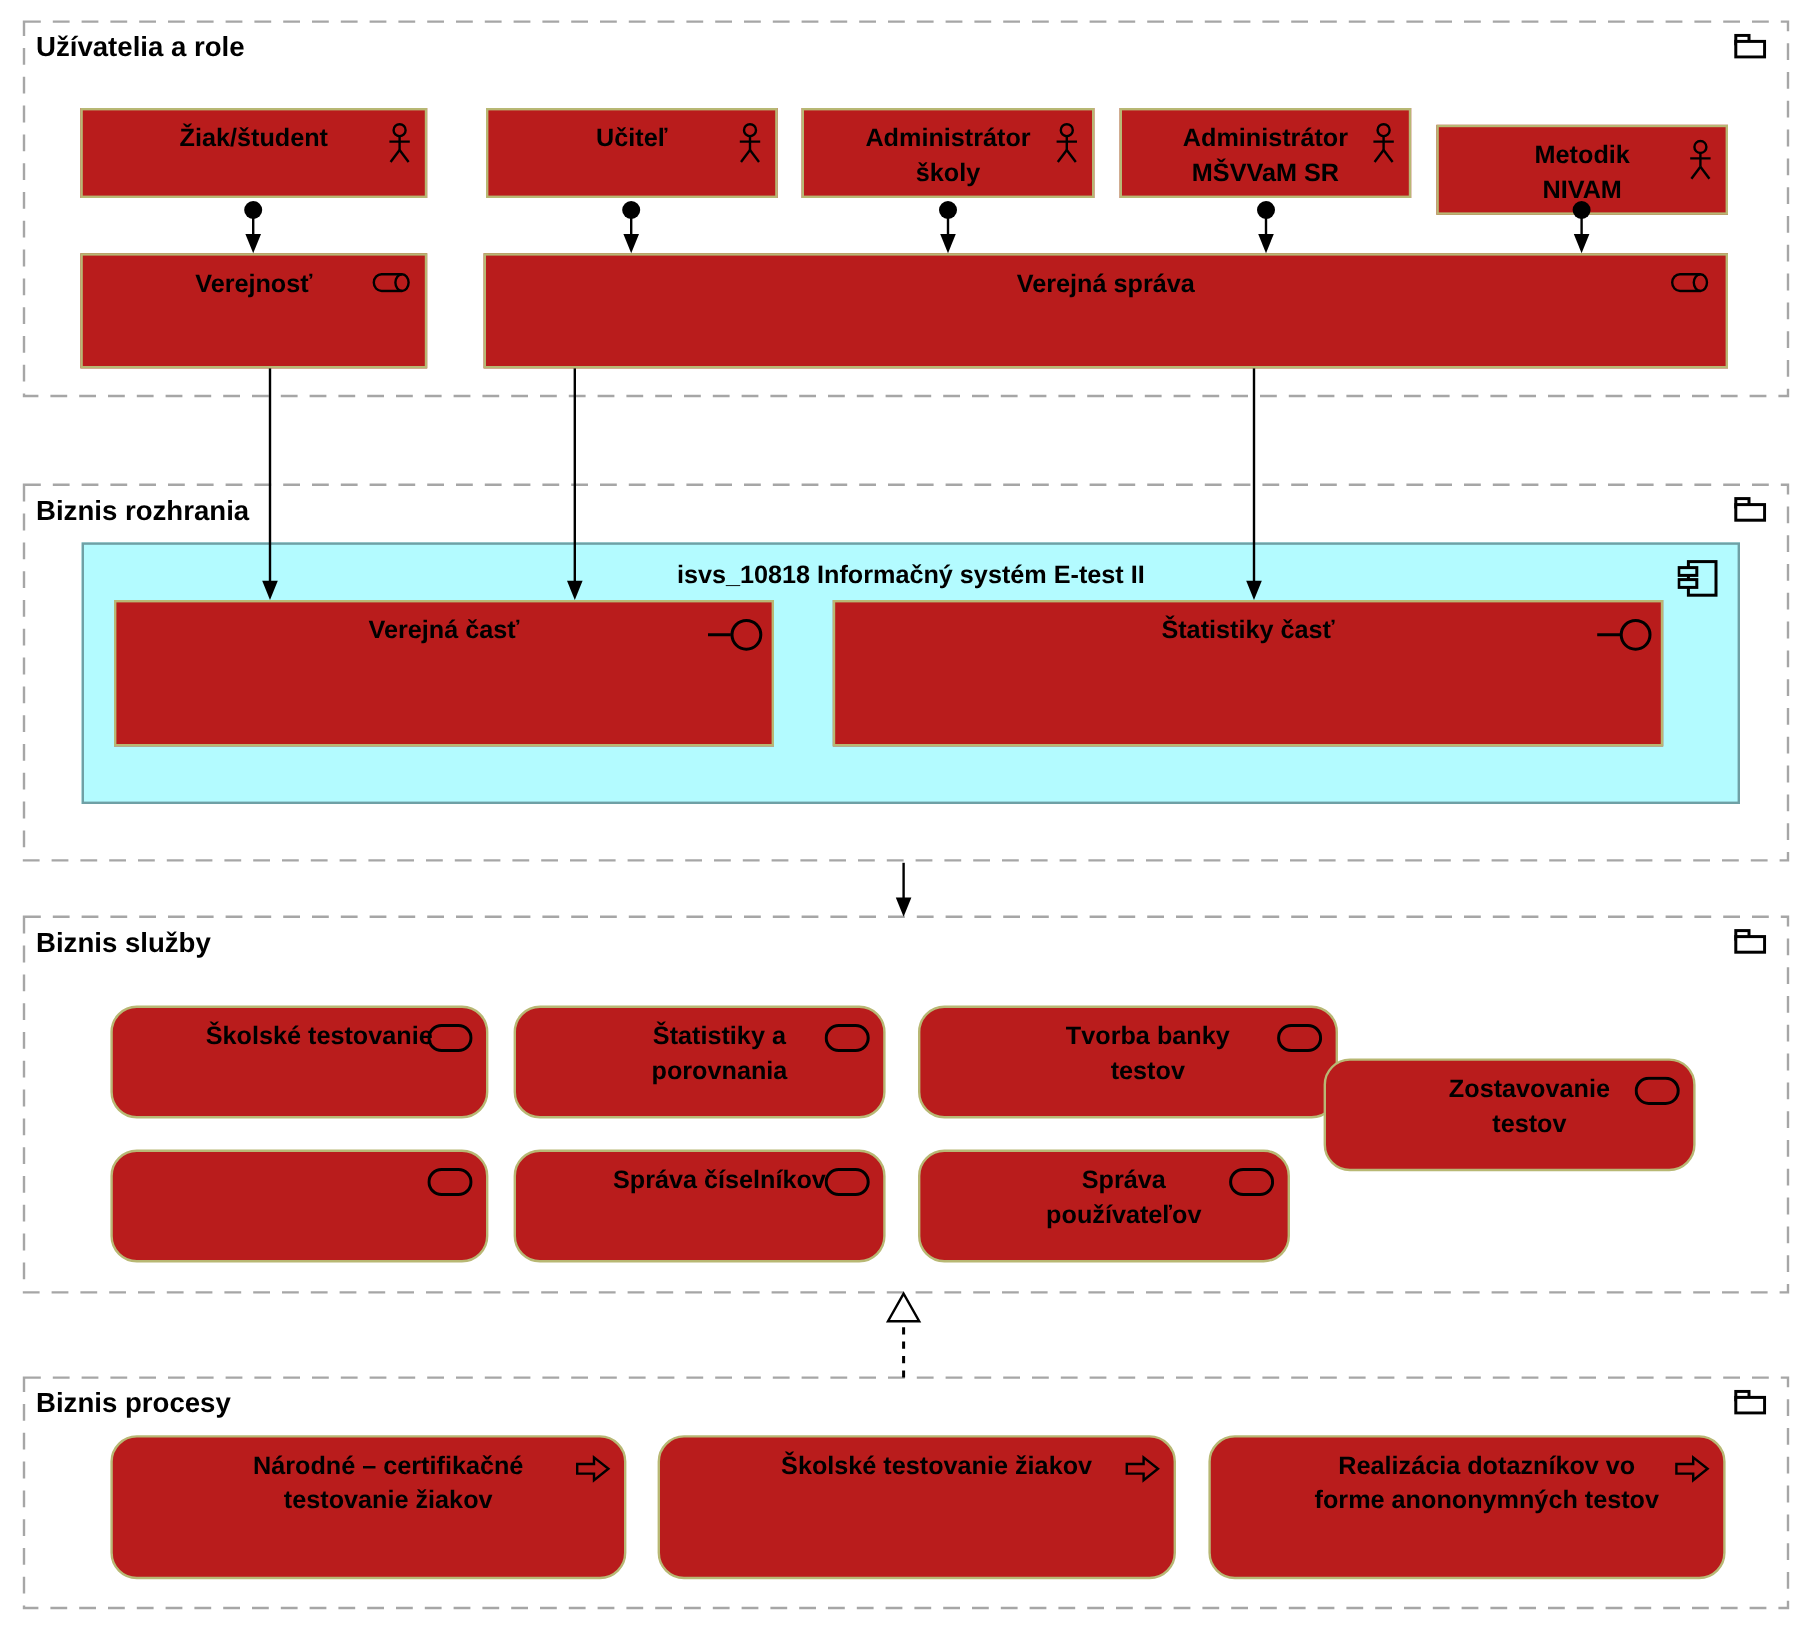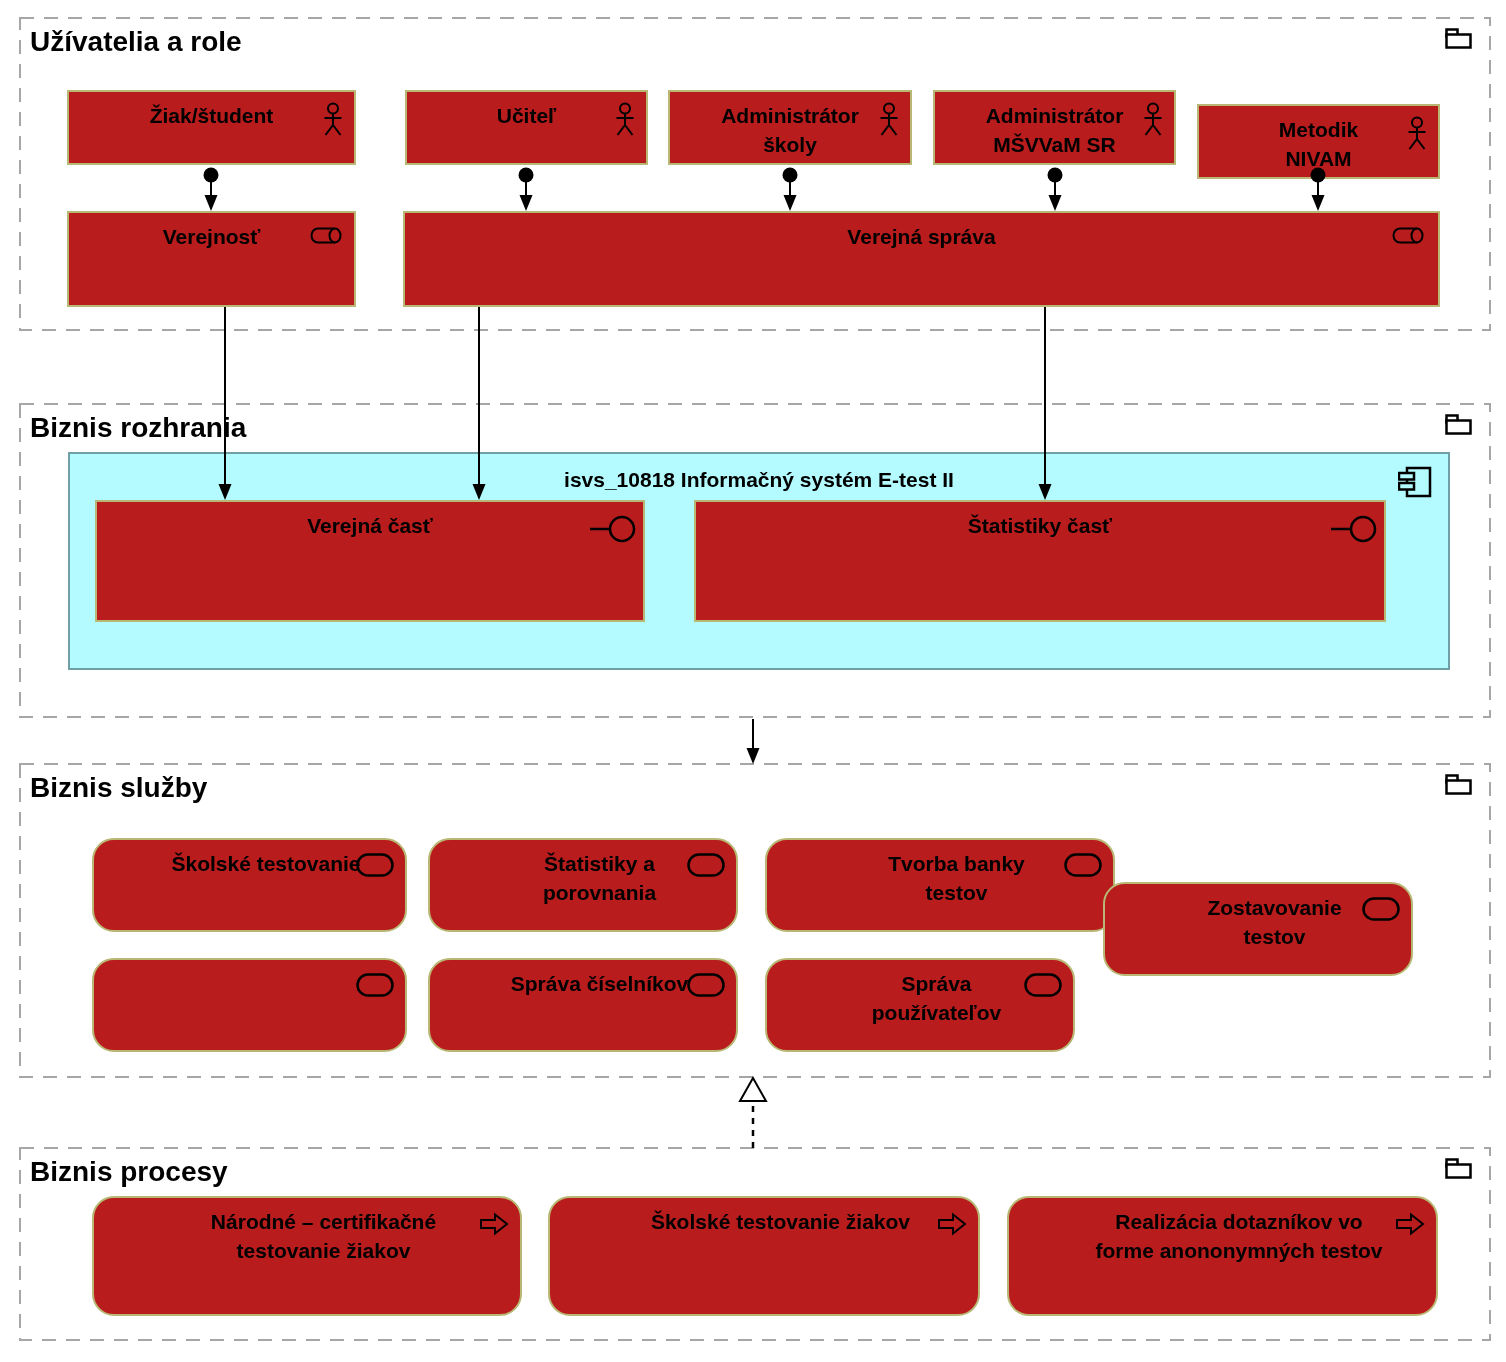--- a/index.html
+++ b/index.html
@@ -4,21 +4,21 @@
 <style>
   html,body { margin:0; padding:0; background:#ffffff; }
   .canvas {
     position:relative; width:1506px; height:1362px;
     font-family:"Liberation Sans", sans-serif; color:#000;
     overflow:hidden; background:#ffffff;
   }
   .group { position:absolute; box-sizing:border-box; }
   .group-title {
     position:absolute; top:8px; left:10px;
-    font-size:28px; font-weight:700; white-space:nowrap;
+    font-size:23px; font-weight:700; white-space:nowrap;
   }
   .box {
     position:absolute; box-sizing:border-box;
     background:#b91c1c; border:2px solid #b8b874;
   }
   .rounded { border-radius:22px;padding-left:33px; }
   .system-box {
     position:absolute; box-sizing:border-box;
     background:#b3fbff; border:2px solid #6fa0a5;
   }

